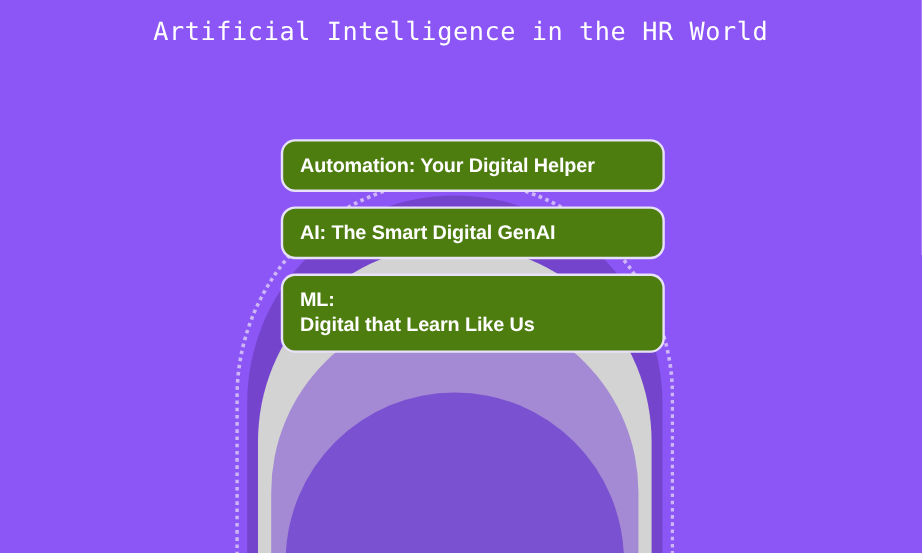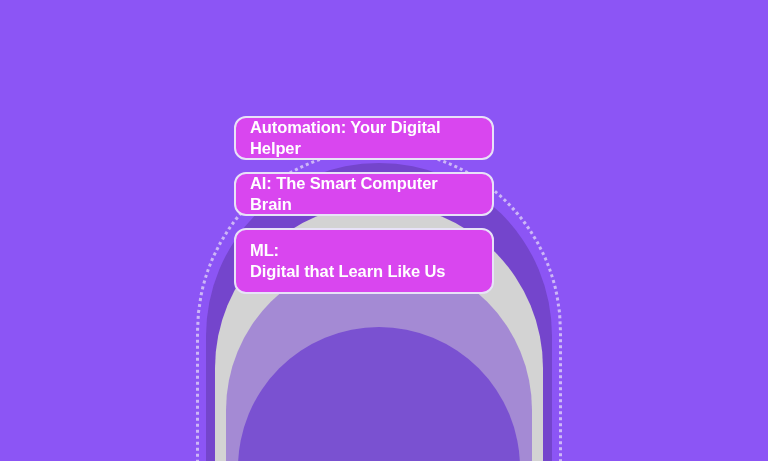--- a/index.html
+++ b/index.html
@@ -105,23 +105,23 @@
   #cards {
     position: absolute;
     left: 234px;
     top: 0;
     width: 290px;
     height: 461px;
   }
   .card {
     position: absolute;
     left: 0;
-    width: 260px;
+    width: 320px;
     box-sizing: border-box;
-    background: #d946ef;
+    background: #4d7c0f;
     border: 2px solid #e8e2f8;
     border-radius: 12px;
     color: #ffffff;
     font-family: "Liberation Sans", sans-serif;
     font-weight: bold;
     font-size: 16.5px;
     line-height: 21px;
     letter-spacing: -0.1px;
     padding: 0 14px;
     display: flex;
@@ -133,37 +133,38 @@
   .card-3 { top: 228px; height: 66px; }
   .card-4 { top: 305px; height: 66px; }
 
   .card-line { display: block; }
 </style>
 </head>
 <body>
 
 <div id="stage">
 
+  <div id="title">Artificial Intelligence in the HR World</div>
 
   <div id="arches">
     <div class="arch arch-dotted"></div>
     <div class="arch arch-purple-mid"></div>
     <div class="arch arch-gray"></div>
     <div class="arch arch-lavender"></div>
     <div class="arch arch-purple-inner"></div>
   </div>
 
   <div id="cards">
 
     <div class="card card-1">
       <span class="card-line">Automation: Your Digital Helper</span>
     </div>
 
     <div class="card card-2">
-      <span class="card-line">AI: The Smart Computer Brain</span>
+      <span class="card-line">AI: The Smart Digital GenAI</span>
     </div>
 
     <div class="card card-3">
       <span class="card-line">ML:</span>
       <span class="card-line">Digital that Learn Like Us</span>
     </div>
 
 
   </div>
 

